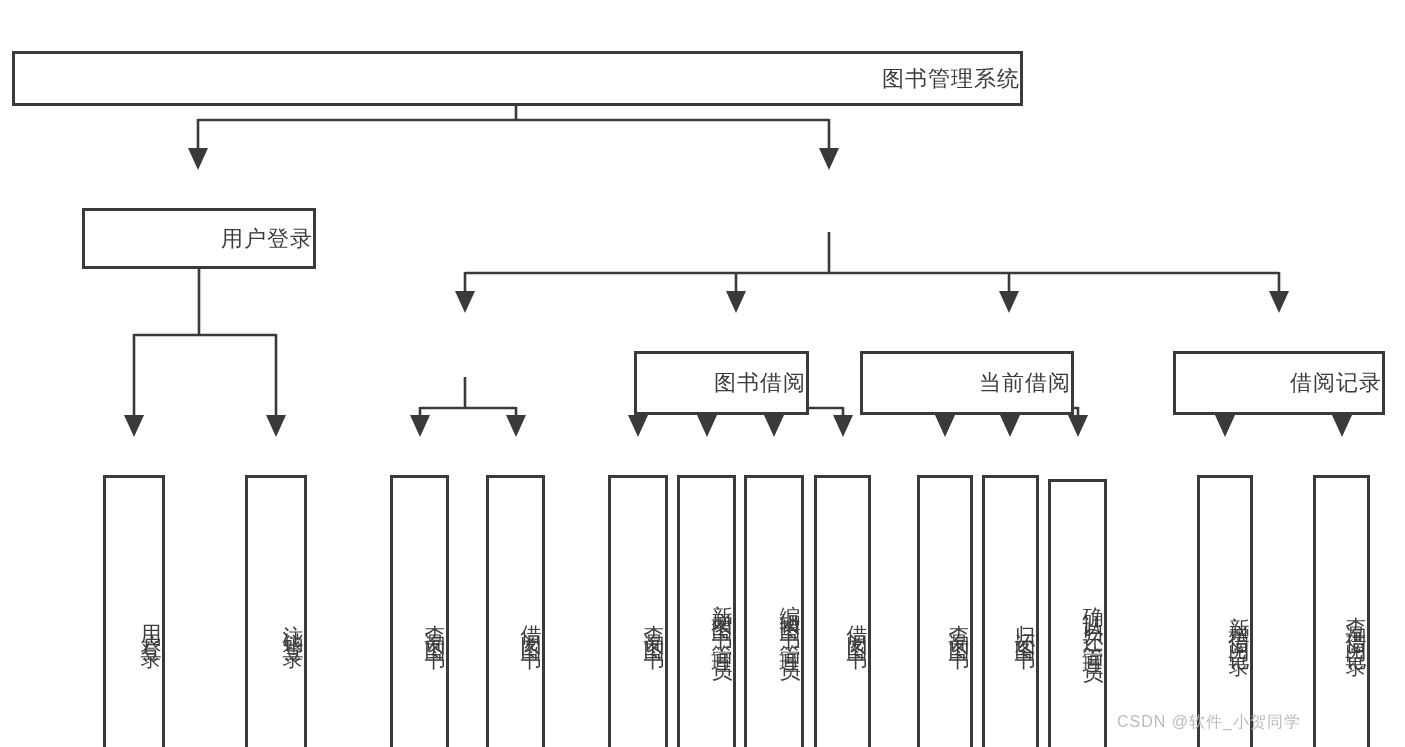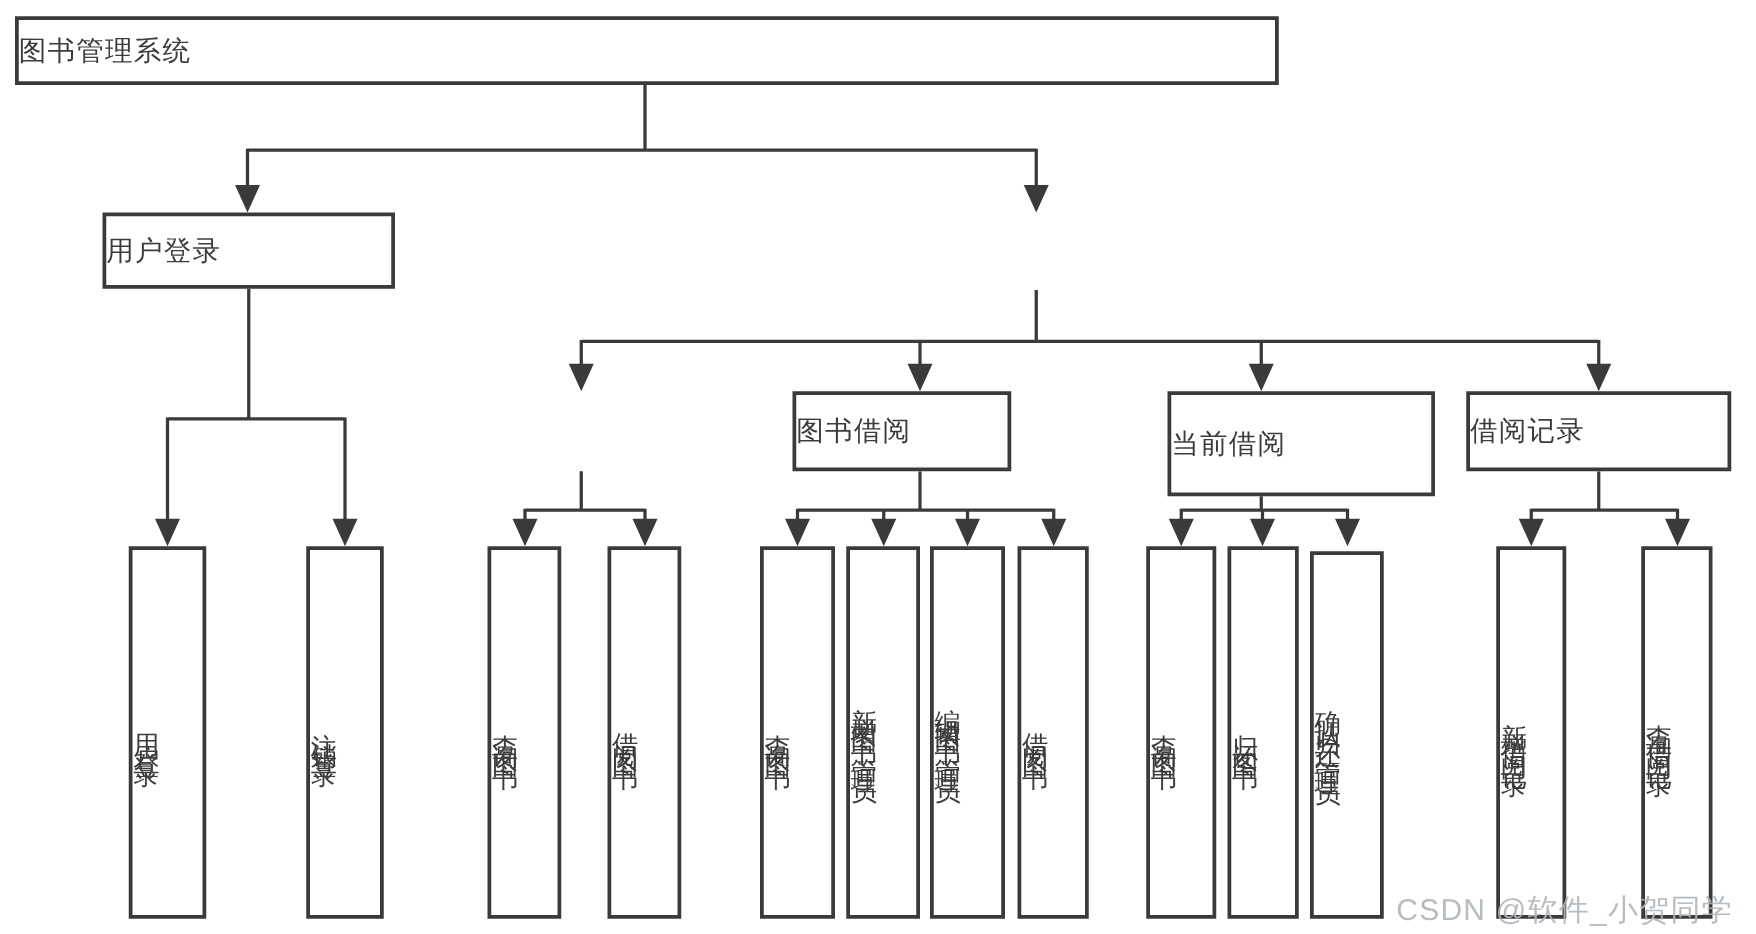--- a/index.html
+++ b/index.html
@@ -23,43 +23,44 @@
     width:1405px;height:747px;
     z-index:1;
   }
   .node{
     position:absolute;
     box-sizing:border-box;
     border:3px solid var(--line);
     background:var(--bg);
     display:flex;
     align-items:center;
-    justify-content:flex-start;
+    justify-content:flex-end;
     color:var(--text);
     z-index:2;
+    margin-top:38px;
   }
   .node .lbl{
     font-size:22px;
     letter-spacing:1px;
     white-space:nowrap;
   }
   .leaf .lbl{
     writing-mode:vertical-rl;
     text-orientation:mixed;
     font-size:21px;
     line-height:1;
     letter-spacing:8px;
     white-space:nowrap;
   }
   .watermark{
     position:absolute;
     left:1117px;
     top:712px;
     z-index:10;
-    font-size:24px;
+    font-size:16px;
     letter-spacing:1px;
     color:var(--watermark);
     opacity:0.9;
     white-space:nowrap;
   }
 </style>
 </head>
 <body>
 
 <div class="canvas">
@@ -91,21 +92,21 @@
     <span class="lbl">图书管理系统</span>
   </div>
 
   <div class="node" style="left:82px;top:170px;width:234px;height:61px">
     <span class="lbl">用户登录</span>
   </div>
 
   <div class="node" style="left:634px;top:313px;width:175px;height:64px">
     <span class="lbl">图书借阅</span>
   </div>
-  <div class="node" style="left:934px;top:313px;width:214px;height:84px">
+  <div class="node" style="left:860px;top:313px;width:214px;height:64px">
     <span class="lbl">当前借阅</span>
   </div>
   <div class="node" style="left:1173px;top:313px;width:212px;height:64px">
     <span class="lbl">借阅记录</span>
   </div>
 
   <div class="node leaf" style="left:103px;top:437px;width:62px;height:298px">
     <span class="lbl">用户登录</span>
   </div>
   <div class="node leaf" style="left:245px;top:437px;width:62px;height:298px">

